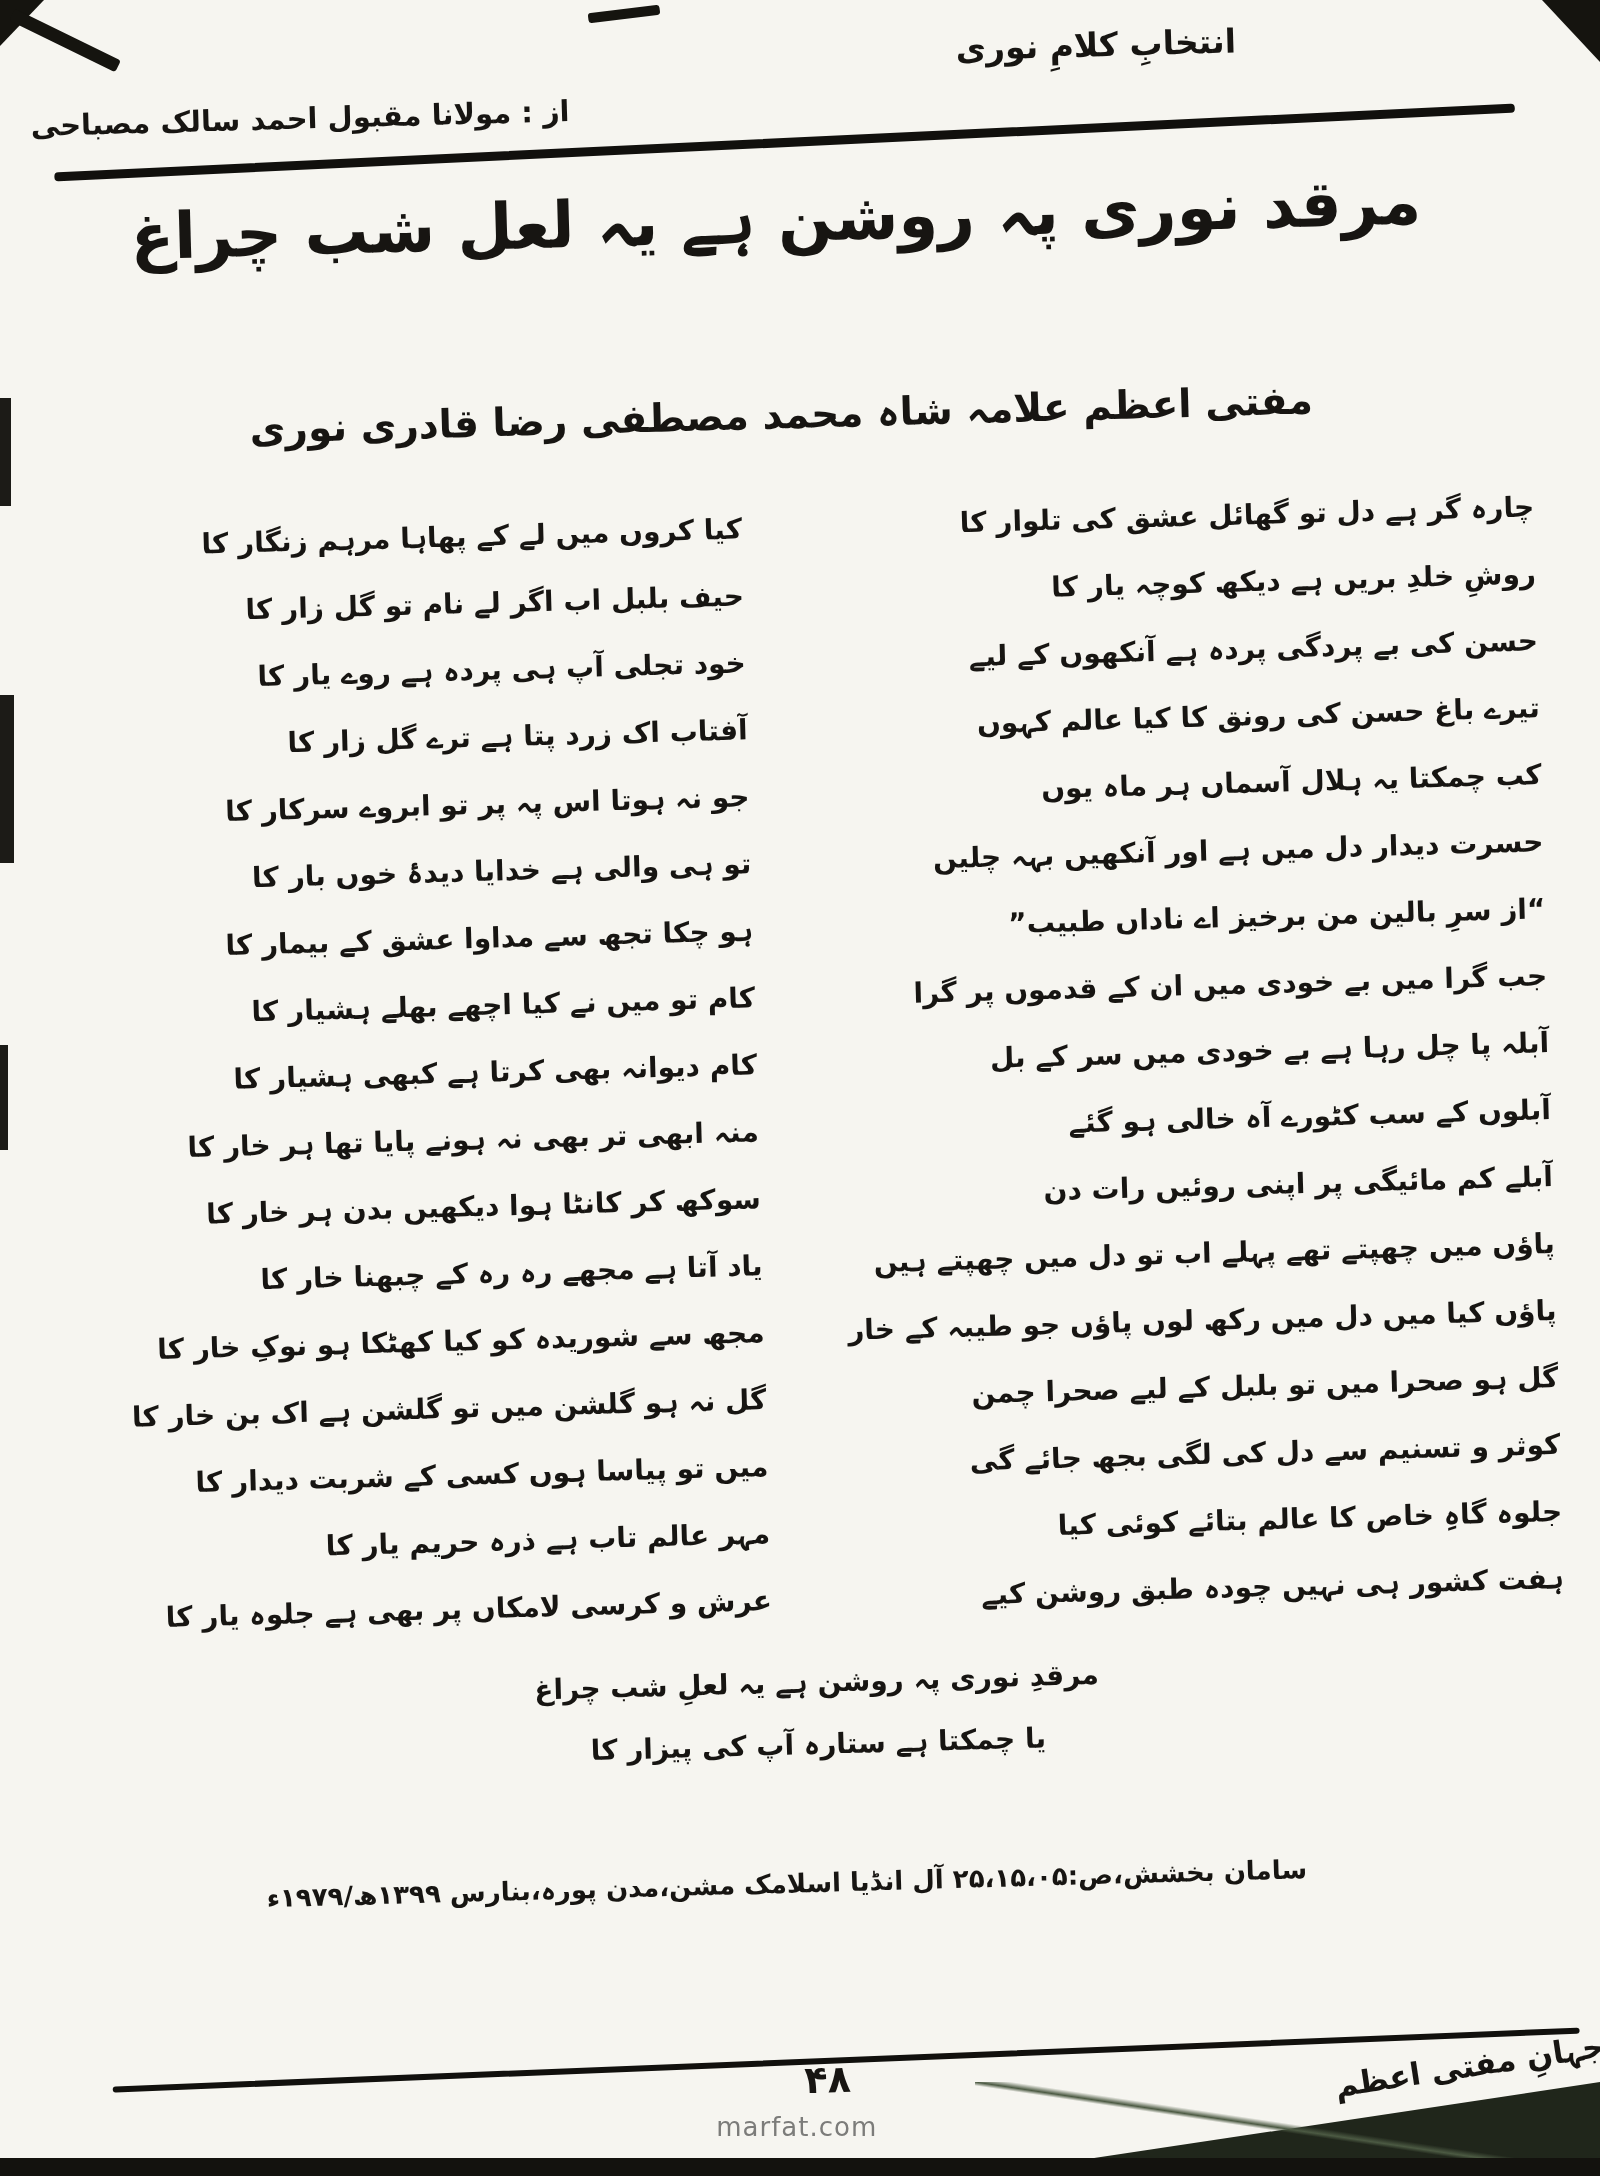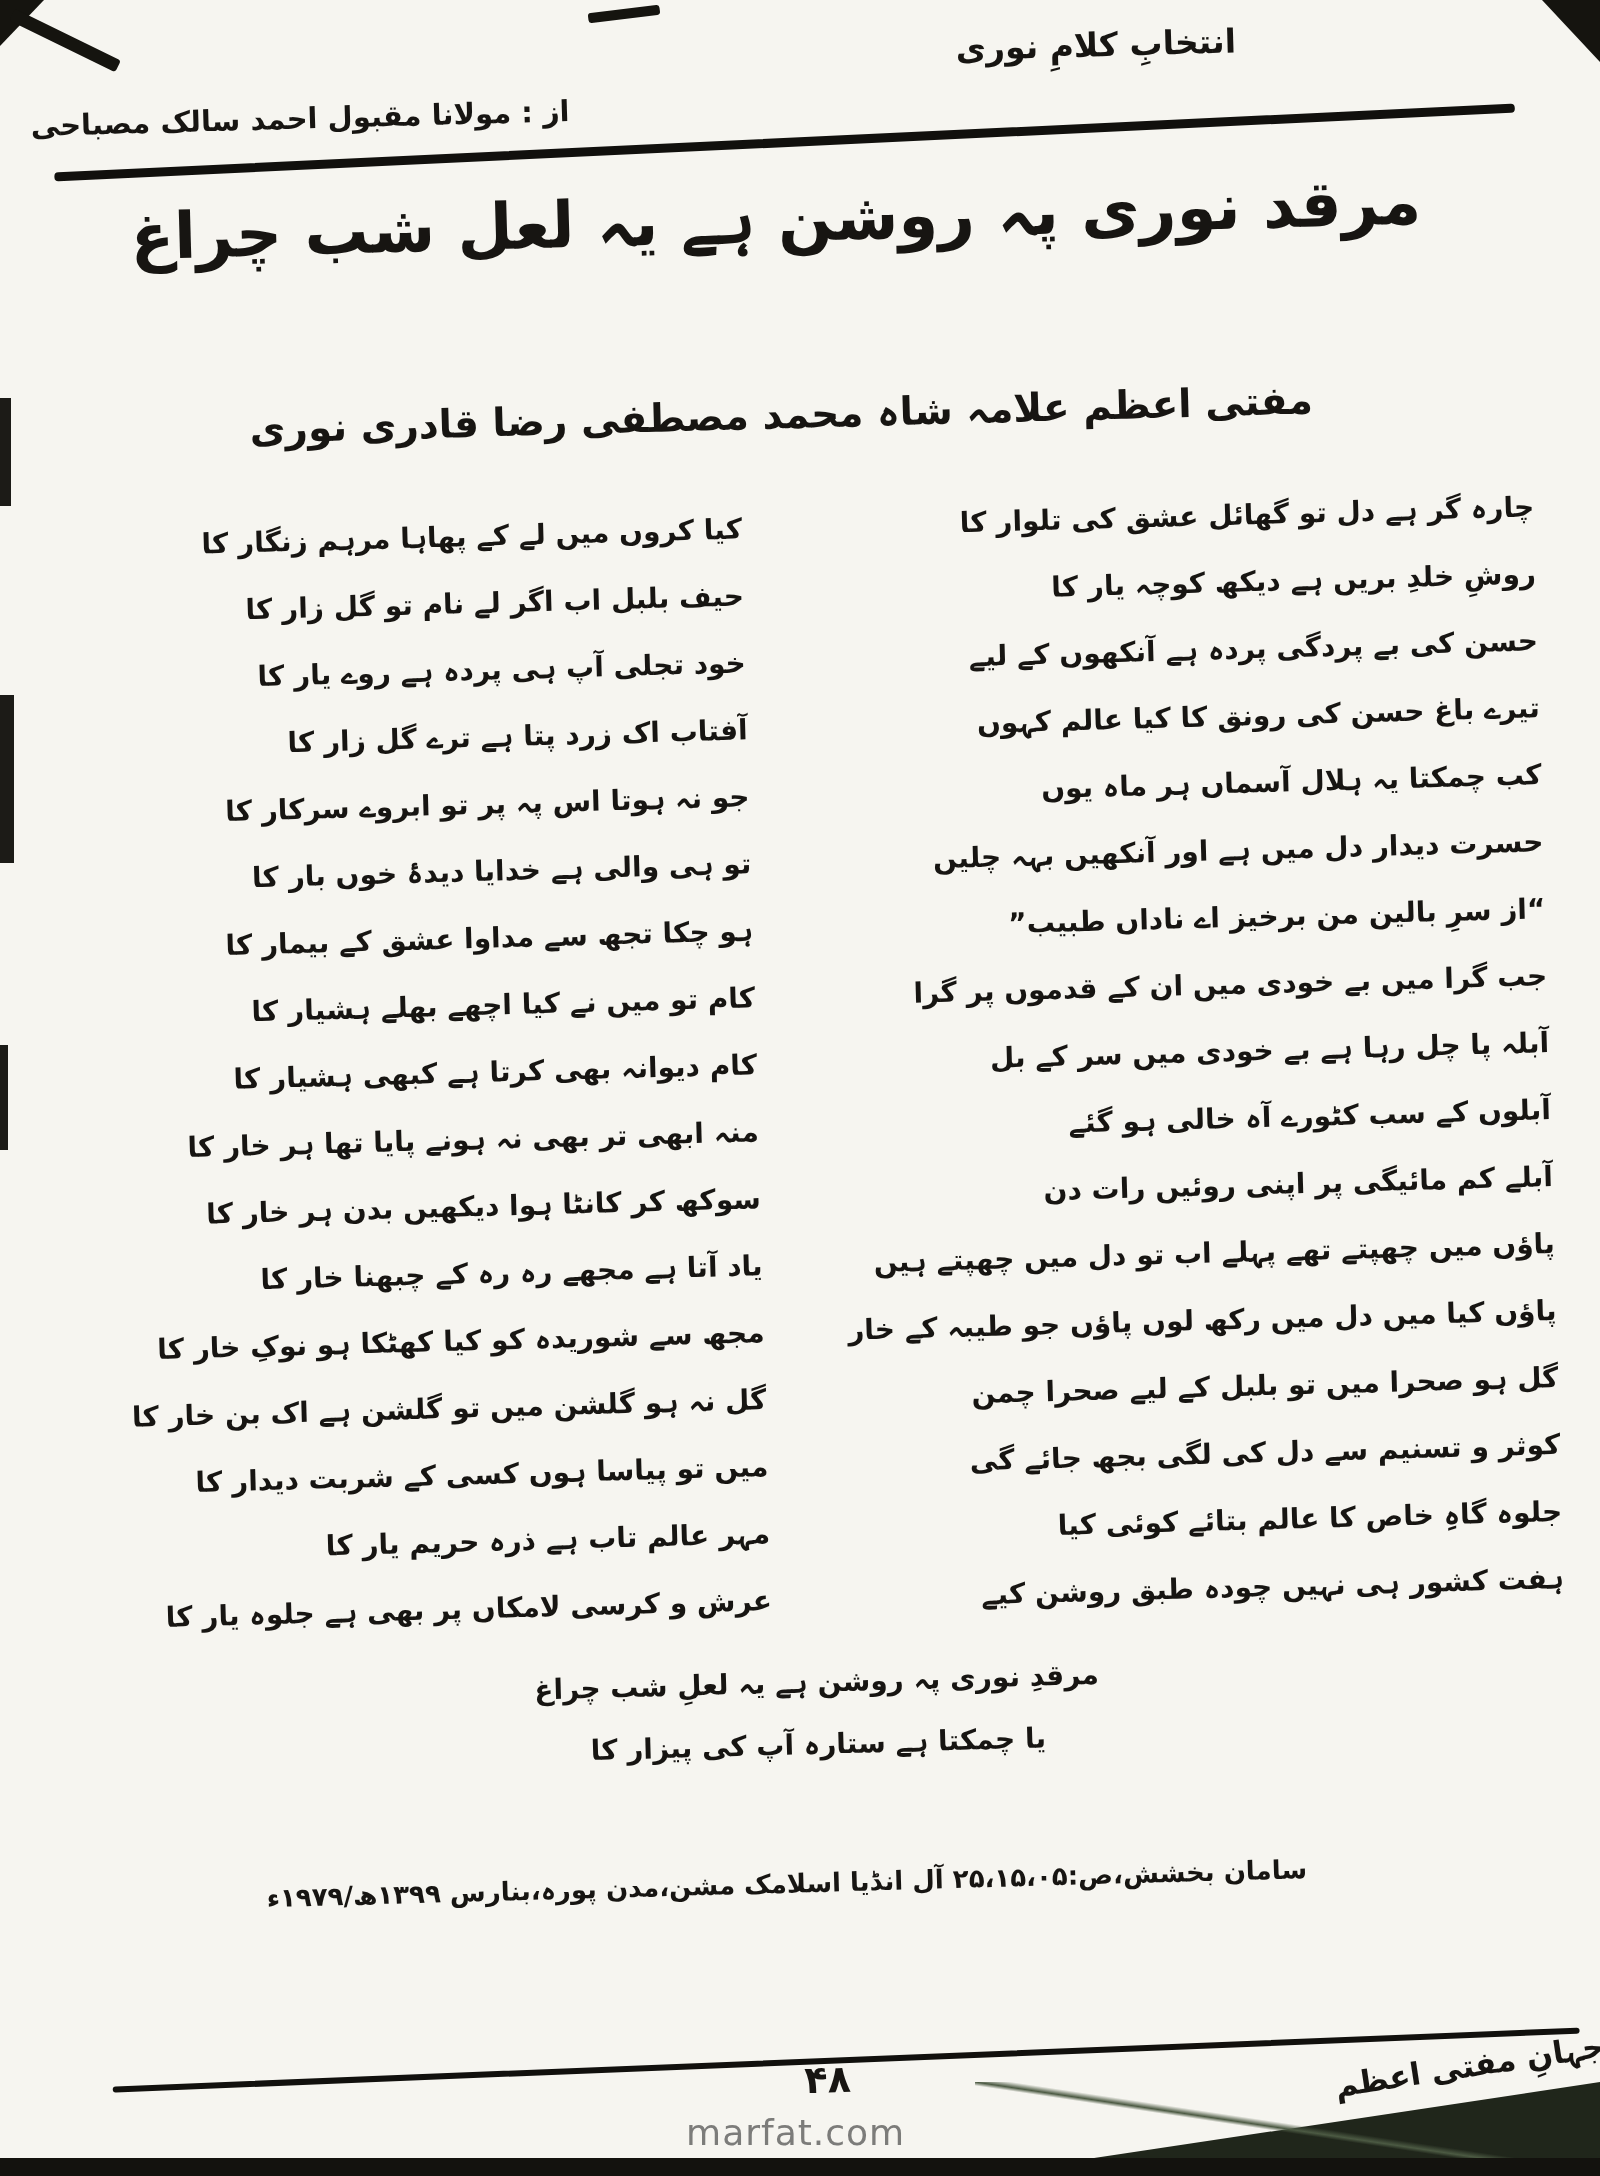--- a/index.html
+++ b/index.html
@@ -34,21 +34,21 @@
   .reference{position:absolute;top:1868px;left:55px;right:315px;text-align:right;
     font-size:26px;white-space:nowrap;}
 
   .bottom-rule{position:absolute;top:2058px;left:85px;width:1468px;height:6px;background:#11100d;
     transform:rotate(-0.7deg);border-radius:3px;}
   .book-title{position:absolute;top:2066px;right:22px;font-size:31px;white-space:nowrap;
     transform:rotate(-7deg);}
   .page-number{position:absolute;top:2058px;left:50%;transform:translateX(-50%);font-size:38px;}
 
   .watermark{position:absolute;top:2112px;left:50%;transform:translateX(-52%);
-    font-size:36px;color:#7c7c7a;font-weight:normal;letter-spacing:1px;}
+    font-size:26px;color:#7c7c7a;font-weight:normal;letter-spacing:1px;}
 
   
   .corner-tl-bar{position:absolute;left:6px;top:34px;width:118px;height:13px;background:#15140f;
     transform:rotate(26deg);border-radius:3px;}
   .corner-tl-tri{position:absolute;left:0;top:0;width:44px;height:46px;background:#15140f;
     clip-path:polygon(0 0,100% 0,0 100%);}
   .corner-tr-tri{position:absolute;right:0;top:0;width:58px;height:62px;background:#15140f;
     clip-path:polygon(0 0,100% 0,100% 100%);}
   .top-dash{position:absolute;left:588px;top:9px;width:72px;height:10px;background:#15140f;
     transform:rotate(-7deg);border-radius:3px;}

